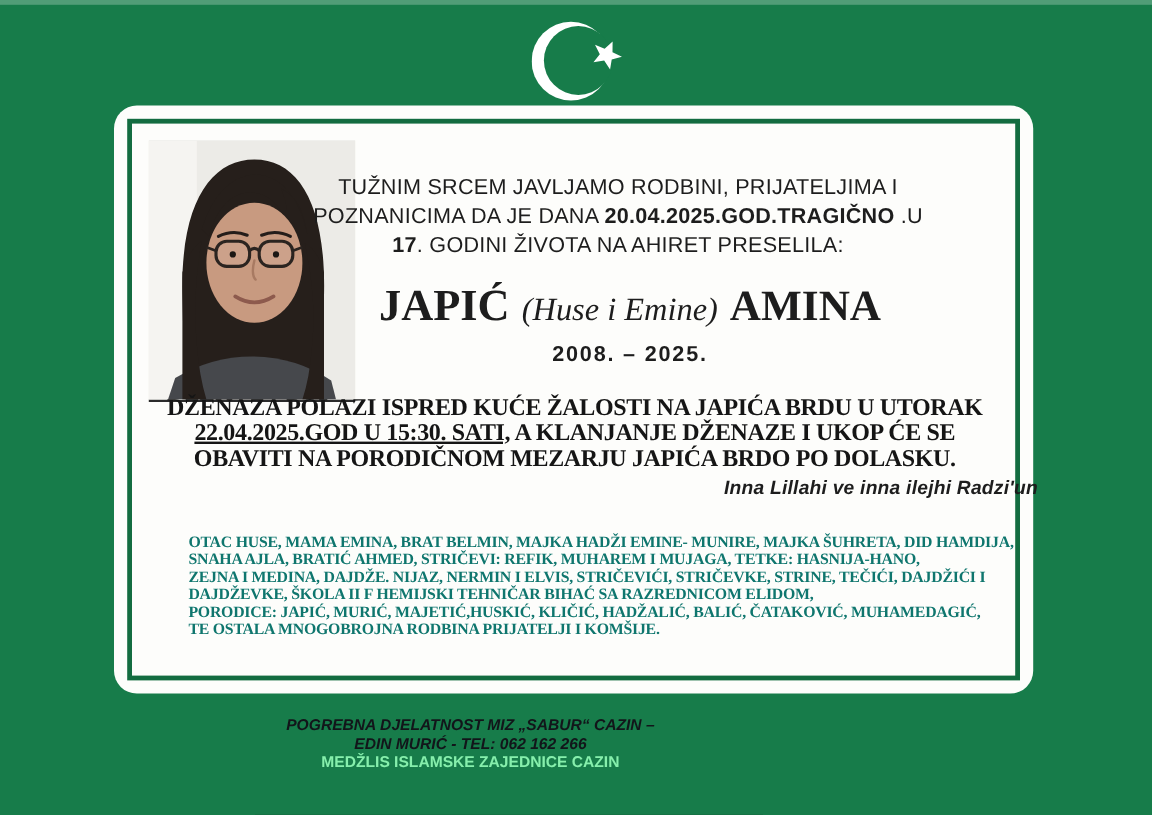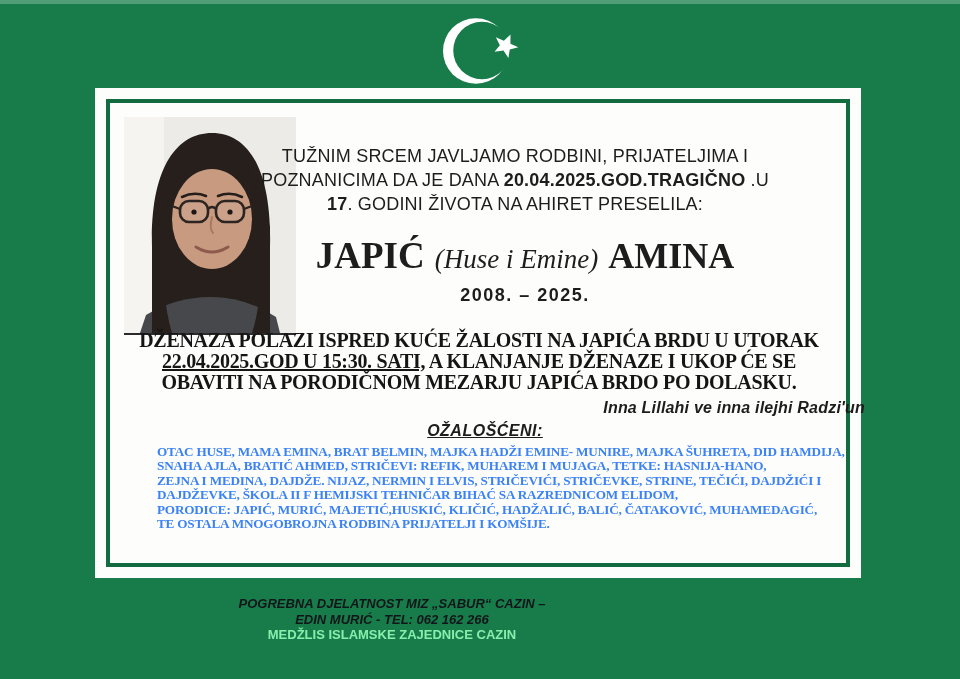--- a/index.html
+++ b/index.html
@@ -13,20 +13,21 @@
   }
   
   #page::before{
     content:"";position:absolute;left:0;top:0;width:100%;height:4px;
     background:rgba(255,255,255,.25);
   }
   .crescent{position:absolute;left:443px;top:12px;width:82px;height:78px;}
   .panel{
     position:absolute;left:95px;top:88px;width:766px;height:490px;
     background:#fdfdfb;
+    border-radius:19px;
   }
   .panel-border{
     position:absolute;left:11px;top:11px;right:11px;bottom:11px;
     border:4px solid #136c40;
   }
   .photo{
     position:absolute;left:29px;top:29px;width:172px;height:216px;
     background:#ecebe7;border-bottom:2px solid #2b2b2b;
   }
   .photo svg{display:block;width:100%;height:100%;}
@@ -57,21 +58,21 @@
     font-size:16px;font-weight:700;font-style:italic;letter-spacing:.2px;
   }
   .mourners-heading{
     position:absolute;left:0;top:334px;width:780px;text-align:center;
     font-size:16px;font-weight:700;font-style:italic;text-decoration:underline;
     letter-spacing:.5px;
   }
   .mourners{
     position:absolute;left:62px;top:357px;width:700px;text-align:left;
     font-family:"Liberation Serif",serif;font-weight:700;
-    font-size:13.2px;line-height:14.4px;letter-spacing:-.2px;color:#3b82f6;
+    font-size:13.2px;line-height:14.4px;letter-spacing:-.2px;color:#0f766e;
   }
   .footer{
     position:absolute;left:0;top:596px;width:784px;text-align:center;
     font-size:13px;line-height:15.5px;font-weight:700;color:#12151a;
   }
   .footer .it{font-style:italic;}
   .footer .org{color:#86efac;}
 </style>
 </head>
 <body>
@@ -137,21 +138,20 @@
     <div class="years">2008. – 2025.</div>
 
     <div class="funeral">
       <div>DŽENAZA POLAZI ISPRED KUĆE ŽALOSTI NA JAPIĆA BRDU U UTORAK</div>
       <div><span class="u">22.04.2025.GOD U 15:30. SATI,</span><span> A KLANJANJE DŽENAZE I UKOP ĆE SE</span></div>
       <div>OBAVITI NA PORODIČNOM MEZARJU JAPIĆA BRDO PO DOLASKU.</div>
     </div>
 
     <div class="prayer">Inna Lillahi ve inna ilejhi Radzi'un</div>
 
-    <div class="mourners-heading">OŽALOŠĆENI:</div>
 
     <div class="mourners">
       <div>OTAC HUSE, MAMA EMINA, BRAT BELMIN, MAJKA HADŽI EMINE- MUNIRE, MAJKA ŠUHRETA, DID HAMDIJA,</div>
       <div>SNAHA AJLA, BRATIĆ AHMED, STRIČEVI: REFIK, MUHAREM I MUJAGA, TETKE: HASNIJA-HANO,</div>
       <div>ZEJNA I MEDINA, DAJDŽE. NIJAZ, NERMIN I ELVIS, STRIČEVIĆI, STRIČEVKE, STRINE, TEČIĆI, DAJDŽIĆI I</div>
       <div>DAJDŽEVKE, ŠKOLA II F HEMIJSKI TEHNIČAR  BIHAĆ SA RAZREDNICOM ELIDOM,</div>
       <div>PORODICE: JAPIĆ, MURIĆ, MAJETIĆ,HUSKIĆ, KLIČIĆ, HADŽALIĆ, BALIĆ, ČATAKOVIĆ, MUHAMEDAGIĆ,</div>
       <div>TE OSTALA MNOGOBROJNA RODBINA PRIJATELJI I KOMŠIJE.</div>
     </div>
   </div>

